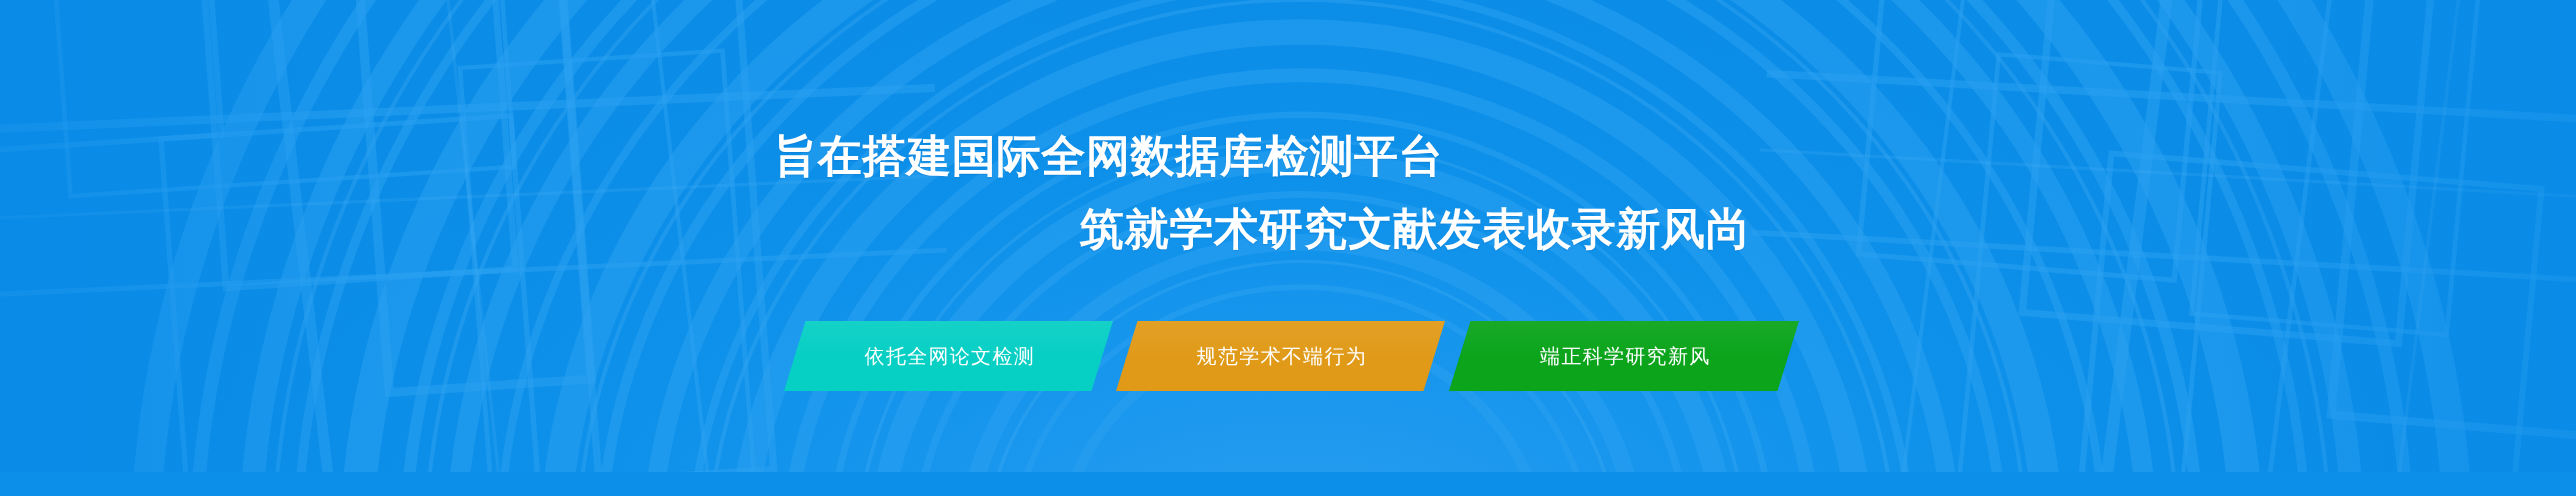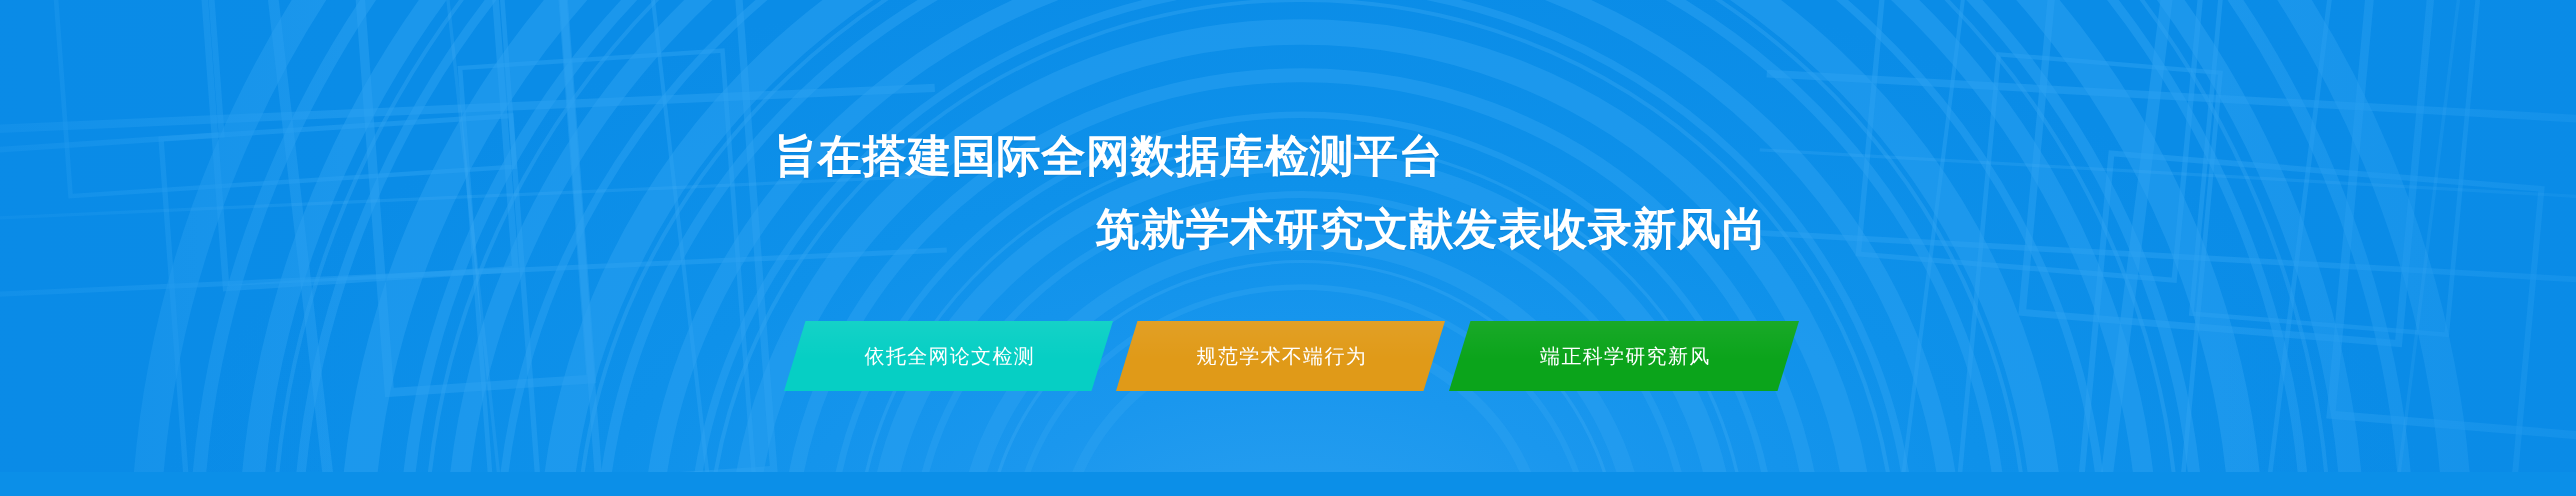--- a/index.html
+++ b/index.html
@@ -67,21 +67,21 @@
     position: absolute;
     white-space: nowrap;
     font-weight: 700;
     font-size: 44px;
     letter-spacing: 0.7px;
     line-height: 1;
     text-shadow: 0 0.7px 1.3px rgba(0,70,140,.16);
   }
 
   .headline .line1 { left: 773px; top: 134px; }
-  .headline .line2 { left: 1080px; top: 207px; margin-left: 16px; }
+  .headline .line2 { left: 1080px; top: 207px; }
 
   
   .tags {
     position: absolute;
     left: 0;
     top: 321px;
     width: 100%;
     height: 70px;
   }
 

